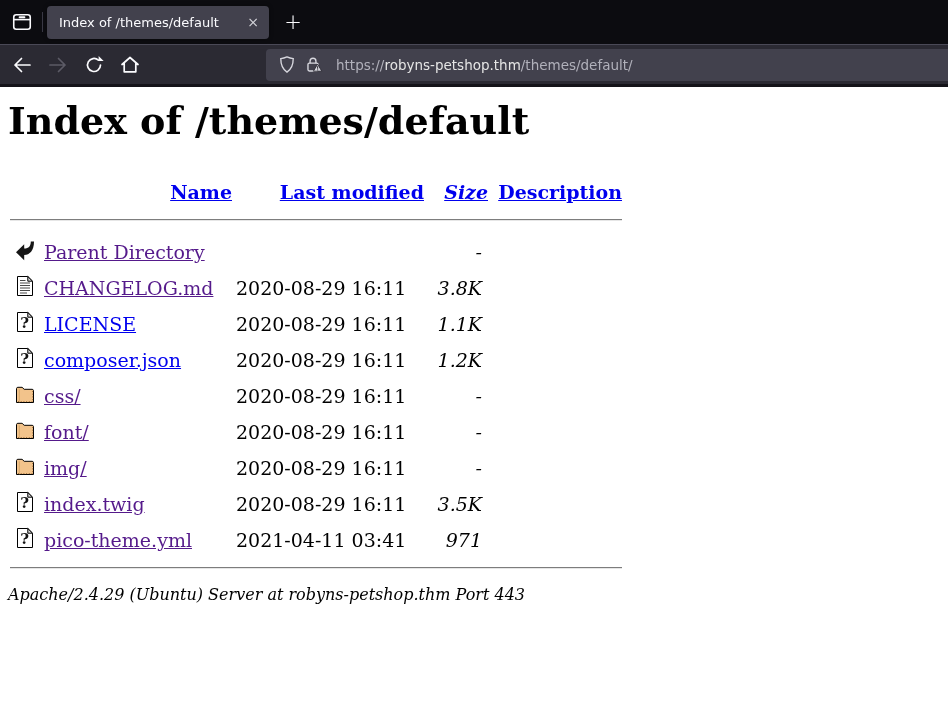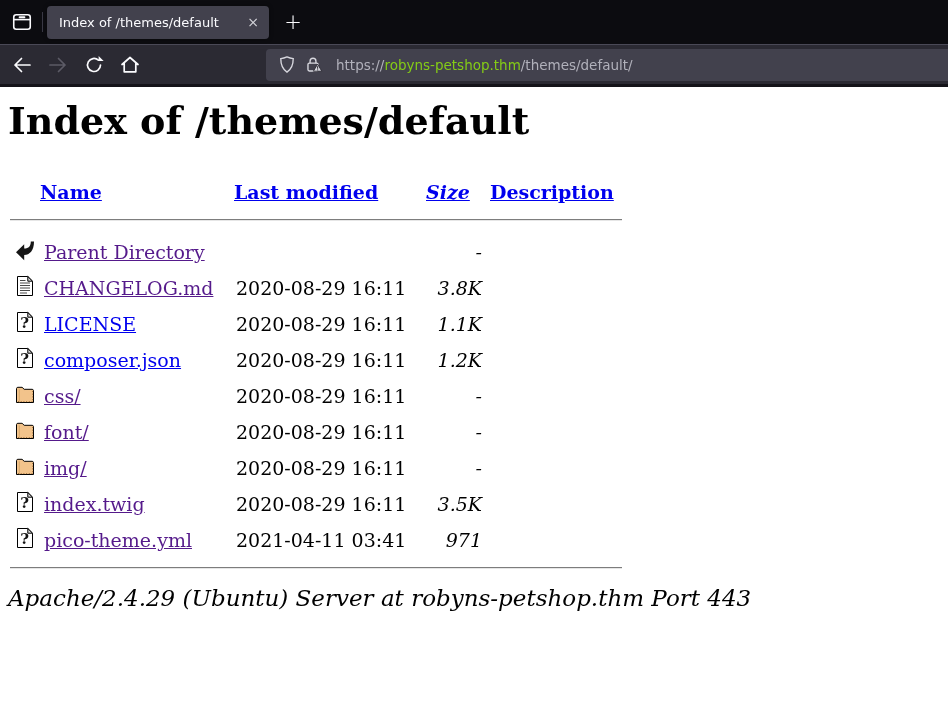--- a/index.html
+++ b/index.html
@@ -51,57 +51,57 @@
   .url-bar {
     position: absolute; left: 266px; top: 4px; height: 32px; width: 682px;
     background: #42414d; border-radius: 4px 0 0 4px;
     display: flex; align-items: center; padding-left: 8px; cursor: text;
   }
   .urlbar-icon {
     width: 26px; height: 26px; display: flex; align-items: center; justify-content: center;
     border-radius: 3px; cursor: pointer;
   }
   .url-text { margin-left: 10px; font-size: 13.5px; color: #b1b1bb; white-space: nowrap; }
-  .url-text .host { color: #84cc16; }
+  .url-text .host { color: #e5e5e5; }
 
   
   .page {
     background: #fff; color: #000; height: 634px; padding: 0 8px;
     font-family: "DejaVu Serif", serif; overflow: hidden;
   }
   .page h1 {
     margin: 12px 0 0 0; font-size: 38px; font-weight: bold; line-height: 1.16;
   }
   table.listing {
     border-collapse: separate; border-spacing: 2px;
     margin-top: 36px; font-size: 19px;
   }
   .c-icon { width: 28px; }
   .c-name { width: 192px; }
   .c-mod  { width: 190px; }
   .c-size { width: 62px; font-style: italic; }
   .c-desc { width: 132px; }
-  th { text-align: left; font-weight: bold; padding: 0 0 6px 0; }
+  th { text-align: right; font-weight: bold; padding: 0 0 6px 0; }
   td { height: 34px; padding: 0; vertical-align: middle; margin-top: 48px; }
   td.c-name { padding-left: 4px; }
   td.c-mod  { padding-left: 2px; white-space: nowrap; }
   td.c-size { text-align: right; padding-right: 6px; white-space: nowrap; }
   td.c-icon { padding-left: 5px; }
   td.c-icon span { display:inline-block; width:20px; height:22px; }
   a.hdr-link { color: var(--link, #0000EE); }
   a.file-link { color: var(--link, #0000EE); }
   a.file-link.visited { color: var(--visited, #551A8B); }
   a { text-decoration: underline; cursor: pointer; }
   hr.rule {
     border: 0; border-top: 1px solid #7d7d7d; border-bottom: 1px solid #e6e6e6;
     margin: 8px 0 12px 0;
   }
   hr.rule.bottom { margin: 8px 0 8px 0; }
   address.server-sig {
-    font-size: 23px; margin-top: 6px; font-weight: normal;
+    font-size: 16px; margin-top: 6px; font-weight: normal;
   }
 </style>
 </head>
 <body>
 
 <div class="tab-bar">
   <div class="fxview-btn">
     <svg width="24" height="24" viewBox="0 0 24 24">
       <rect x="3.75" y="4.75" width="16.5" height="14.5" rx="2.5" fill="none" stroke="#fbfbfe" stroke-width="1.6"></rect>
       <line x1="3.75" y1="9.6" x2="20.25" y2="9.6" stroke="#fbfbfe" stroke-width="1.6"></line>

